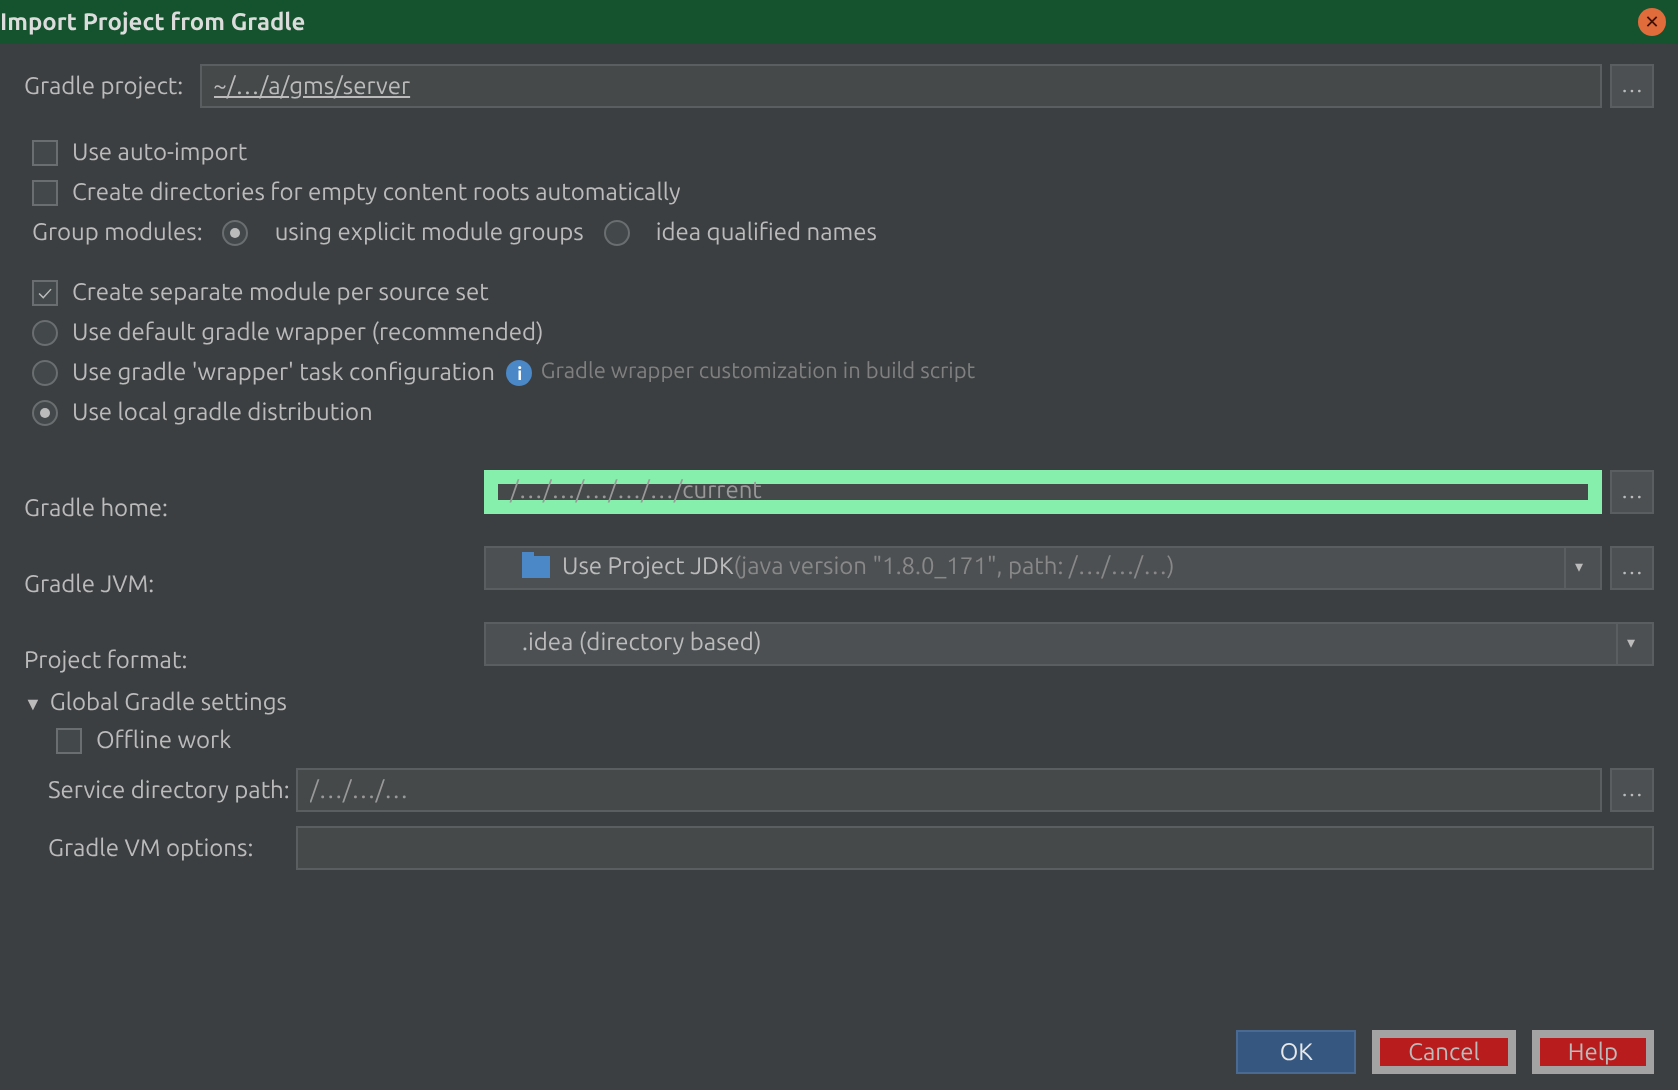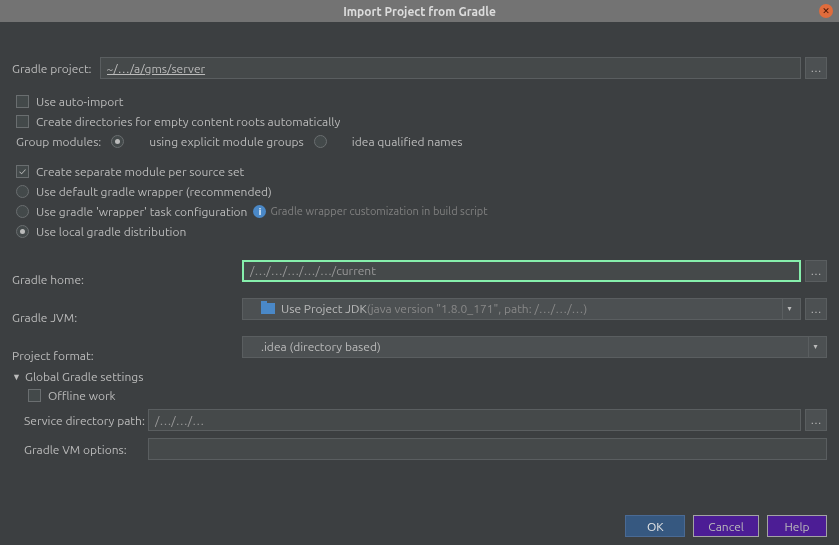--- a/index.html
+++ b/index.html
@@ -7,24 +7,24 @@
     width: 839px;
     height: 545px;
     background: #3c3f41;
     font-family: "Ubuntu", "Segoe UI", Arial, sans-serif;
     font-size: 12px;
     color: #bbbbbb;
     overflow: hidden;
   }
   .titlebar {
     height: 22px;
-    background: #737373;
-    display: flex;
-    align-items: center;
-    justify-content: center;
+    background: #14532d;
+    display: flex;
+    align-items: center;
+    justify-content: flex-start;
     position: relative;
   }
   .titlebar-title {
     font-weight: bold;
     color: #dcdcdc;
     font-size: 12px;
   }
   .close-btn {
     position: absolute;
     right: 6px;
@@ -41,37 +41,36 @@
     cursor: pointer;
   }
   .content {
     padding: 10px 12px 0 12px;
   }
   .row {
     display: flex;
     align-items: center;
     margin-bottom: 6px;
     min-height: 22px;
-    margin-top: 25px;
   }
   .label {
     color: #bbbbbb;
   }
   .input {
     background: #45494a;
     border: 1px solid #5a5e60;
     color: #bbbbbb;
     height: 22px;
     padding: 0 6px;
     font-size: 12px;
     font-family: inherit;
   }
   .input-dark {
     background: #45494a;
-    border: 2px solid #86efac;
+    border: 7px solid #86efac;
     color: #999;
     height: 22px;
     padding: 0 6px;
     font-size: 12px;
     font-family: inherit;
     display: flex;
     align-items: center;
   }
   .browse-btn {
     width: 22px;
@@ -113,21 +112,21 @@
   }
   .option-row {
     display: flex;
     margin-bottom: 7px;
     padding-left: 4px;
   }
   .option-row .label { cursor: pointer; }
   .inline-group {
     display: flex;
     align-items: center;
-    gap: 18px;
+    gap: 6px;
   }
   .info-icon {
     width: 13px;
     height: 13px;
     border-radius: 50%;
     background: #4a88c7;
     color: #fff;
     font-size: 9px;
     font-weight: bold;
     display: inline-flex;
@@ -220,22 +219,22 @@
     display: flex;
     align-items: center;
     justify-content: flex-end;
     padding: 0 12px;
     gap: 8px;
   }
   .btn {
     height: 22px;
     min-width: 60px;
     padding: 0 14px;
-    background: #4c1d95;
-    border: 1px solid #a3a3a3;
+    background: #b91c1c;
+    border: 4px solid #a3a3a3;
     color: #bbbbbb;
     font-size: 12px;
     font-family: inherit;
     cursor: pointer;
   }
   .btn.primary {
     background: #365880;
     border: 1px solid #4a6a94;
     color: #e8e8e8;
   }

